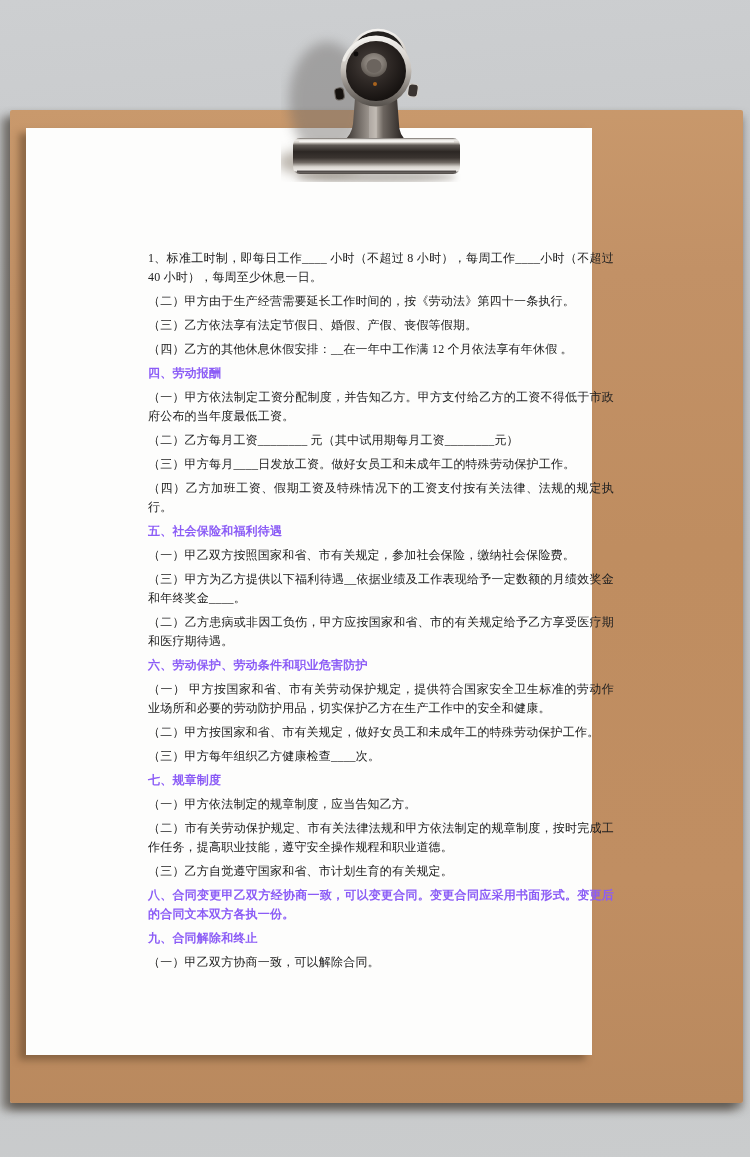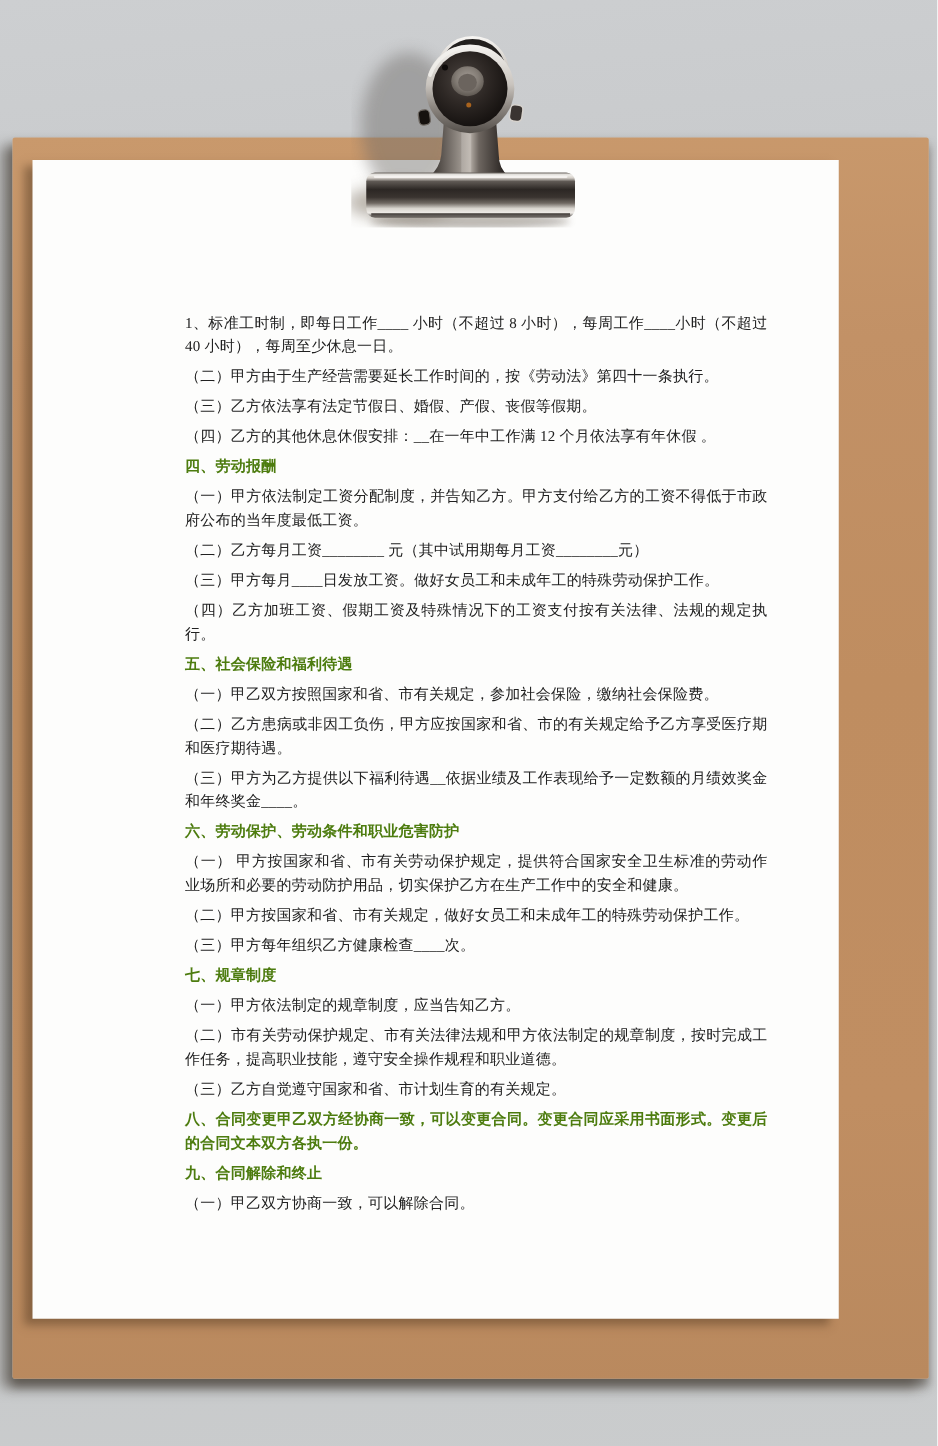--- a/index.html
+++ b/index.html
@@ -11,34 +11,33 @@
     position:absolute;inset:0;
     background:linear-gradient(175deg,#cdcfd1 0%,#c3c5c7 35%,#c5c7c9 70%,#cacccd 100%);
   }
   .clipboard{
     position:absolute;left:10px;top:110px;width:733px;height:993px;
     background:linear-gradient(178deg,#c9996c 0%,#c29166 18%,#bf8d60 45%,#c08e62 78%,#b9895e 100%);
     box-shadow:-9px 7px 10px rgba(66,58,49,0.55), 0 6px 8px rgba(60,52,44,0.5);
     border-radius:2px;
   }
   .paper{
-    position:absolute;left:26px;top:128px;width:618px;height:927px;
+    position:absolute;left:26px;top:128px;width:566px;height:927px;
     background:#fdfdfc;
     box-shadow:-7px 5px 7px rgba(86,60,35,0.5);
-    padding-left:27px;
   }
   .doc{
     position:absolute;left:122px;top:121px;width:466px;
   }
   p.para{
     margin:0 0 5px 0;
     font-size:12px;line-height:19px;letter-spacing:.2px;
     color:#212121;text-align:justify;
   }
-  p.b{font-weight:700;color:#4d7c0f;}
+  p.b{font-weight:700;color:#8b5cf6;}
   .clip{
     position:absolute;left:281px;top:12px;width:192px;height:170px;
   }
 </style>
 </head>
 <body>
 
 <div class="wall">
 
   <div class="clipboard"></div>
@@ -49,22 +48,22 @@
       <p class="para">（二）甲方由于生产经营需要延长工作时间的，按《劳动法》第四十一条执行。</p>
       <p class="para">（三）乙方依法享有法定节假日、婚假、产假、丧假等假期。</p>
       <p class="para">（四）乙方的其他休息休假安排：__在一年中工作满 12 个月依法享有年休假 。</p>
       <p class="para b">四、劳动报酬</p>
       <p class="para">（一）甲方依法制定工资分配制度，并告知乙方。甲方支付给乙方的工资不得低于市政府公布的当年度最低工资。</p>
       <p class="para">（二）乙方每月工资________ 元（其中试用期每月工资________元）</p>
       <p class="para">（三）甲方每月____日发放工资。做好女员工和未成年工的特殊劳动保护工作。</p>
       <p class="para">（四）乙方加班工资、假期工资及特殊情况下的工资支付按有关法律、法规的规定执行。</p>
       <p class="para b">五、社会保险和福利待遇</p>
       <p class="para">（一）甲乙双方按照国家和省、市有关规定，参加社会保险，缴纳社会保险费。</p>
+      <p class="para">（三）甲方为乙方提供以下福利待遇__依据业绩及工作表现给予一定数额的月绩效奖金和年终奖金____。</p>
       <p class="para">（二）乙方患病或非因工负伤，甲方应按国家和省、市的有关规定给予乙方享受医疗期和医疗期待遇。</p>
-      <p class="para">（三）甲方为乙方提供以下福利待遇__依据业绩及工作表现给予一定数额的月绩效奖金和年终奖金____。</p>
       <p class="para b">六、劳动保护、劳动条件和职业危害防护</p>
       <p class="para">（一） 甲方按国家和省、市有关劳动保护规定，提供符合国家安全卫生标准的劳动作业场所和必要的劳动防护用品，切实保护乙方在生产工作中的安全和健康。</p>
       <p class="para">（二）甲方按国家和省、市有关规定，做好女员工和未成年工的特殊劳动保护工作。</p>
       <p class="para">（三）甲方每年组织乙方健康检查____次。</p>
       <p class="para b">七、规章制度</p>
       <p class="para">（一）甲方依法制定的规章制度，应当告知乙方。</p>
       <p class="para">（二）市有关劳动保护规定、市有关法律法规和甲方依法制定的规章制度，按时完成工作任务，提高职业技能，遵守安全操作规程和职业道德。</p>
       <p class="para">（三）乙方自觉遵守国家和省、市计划生育的有关规定。</p>
       <p class="para b">八、合同变更甲乙双方经协商一致，可以变更合同。变更合同应采用书面形式。变更后的合同文本双方各执一份。</p>
       <p class="para b">九、合同解除和终止</p>

